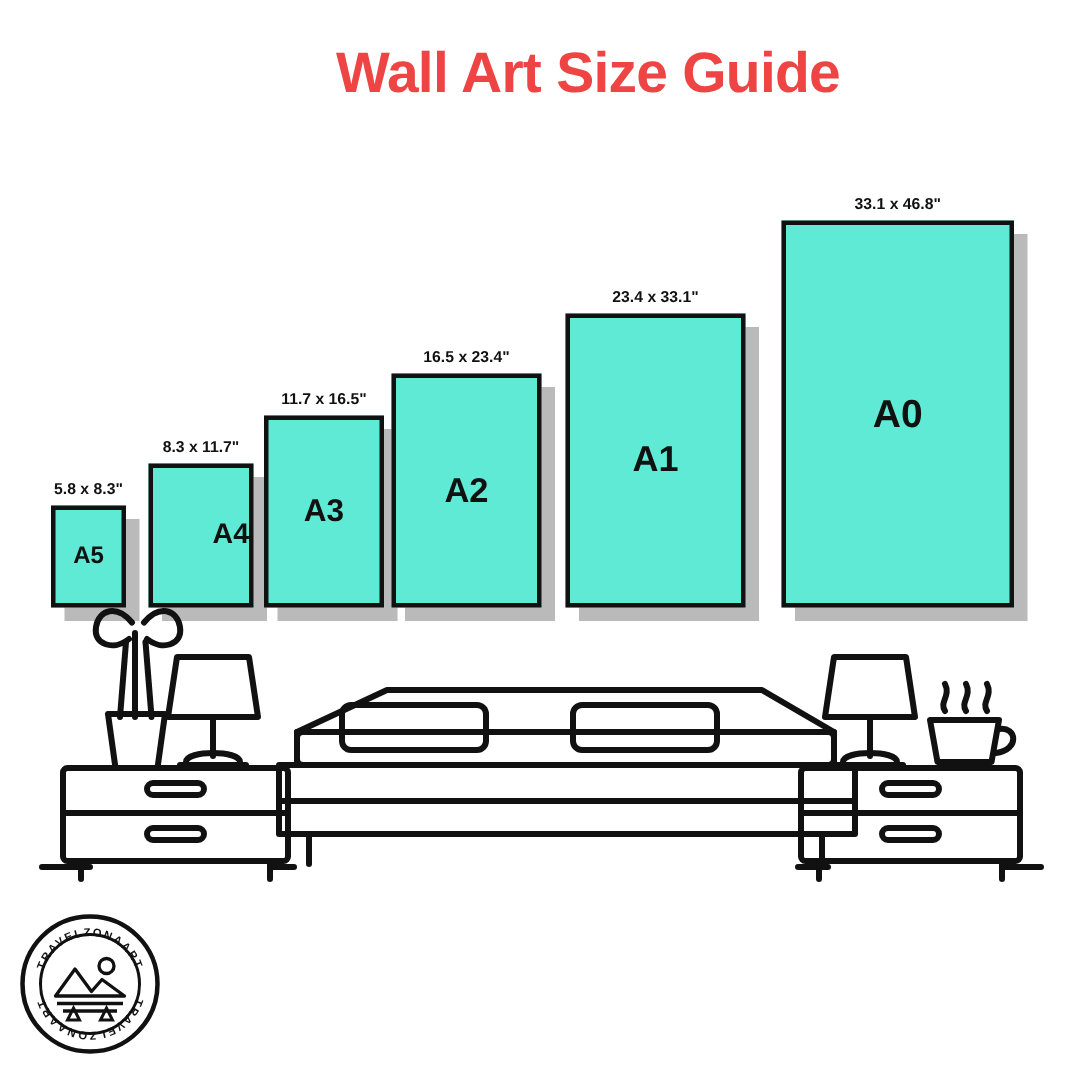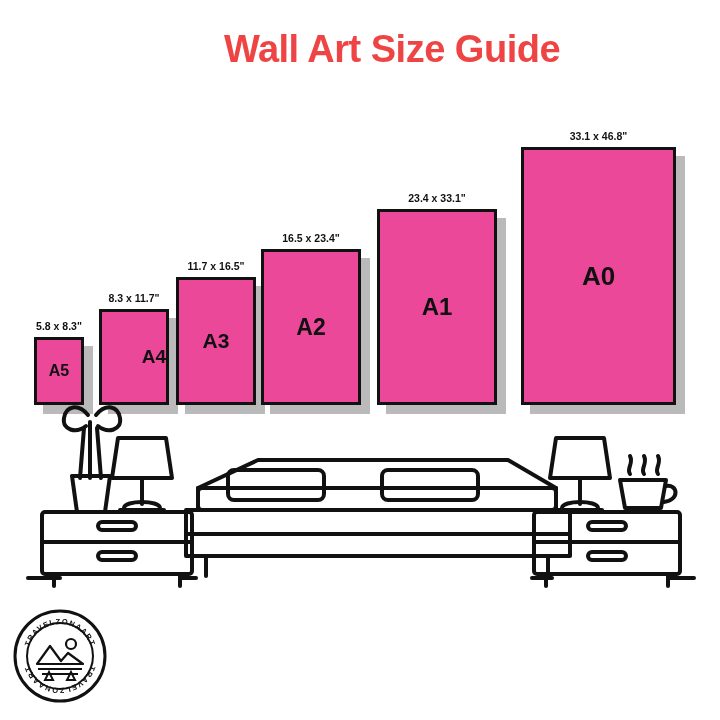--- a/index.html
+++ b/index.html
@@ -54,21 +54,21 @@
     text-align: center;
     font-size: 10.5px;
     font-weight: bold;
     color: #111111;
     white-space: nowrap;
   }
   .frame-box {
     position: absolute;
     left: 0;
     bottom: 0;
-    background: #ec4899;
+    background: #5eead4;
     border: 3px solid #111111;
     box-sizing: border-box;
     box-shadow: 9px 9px 0 0 rgba(130,130,130,0.55);
   }
   .frame-label {
     position: absolute;
     left: 0;
     width: 100%;
     text-align: center;
     font-weight: bold;

